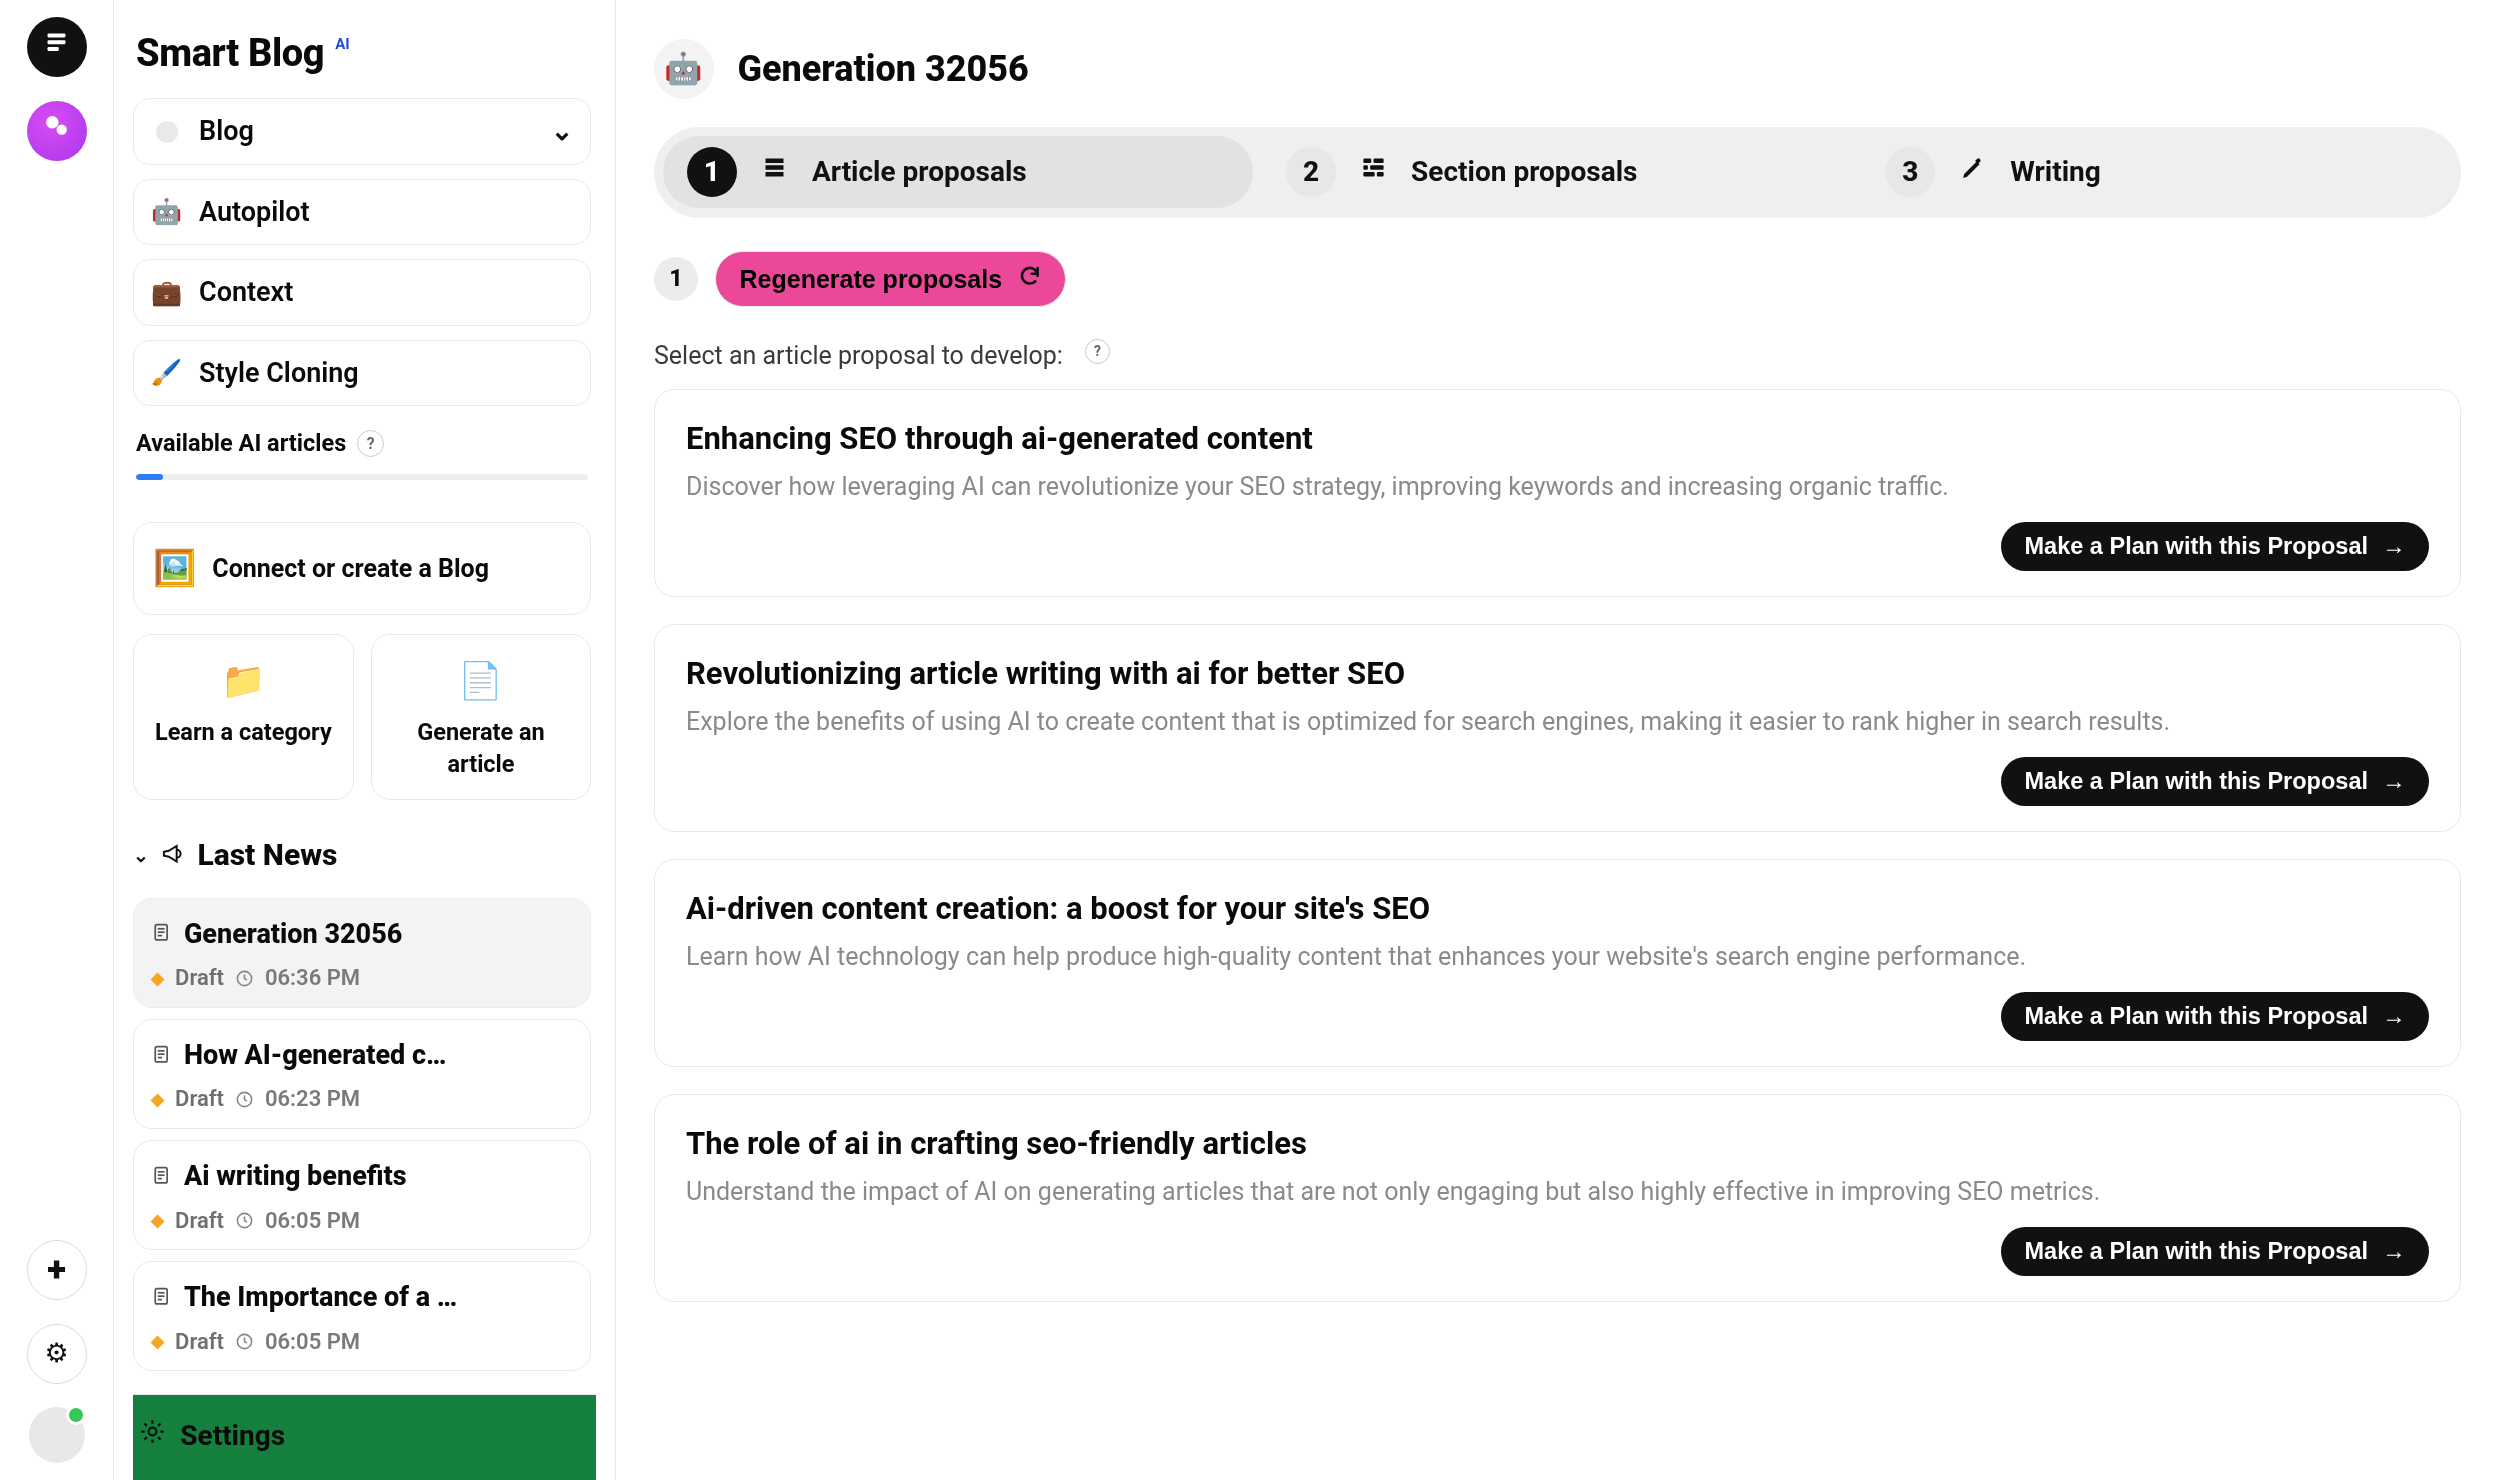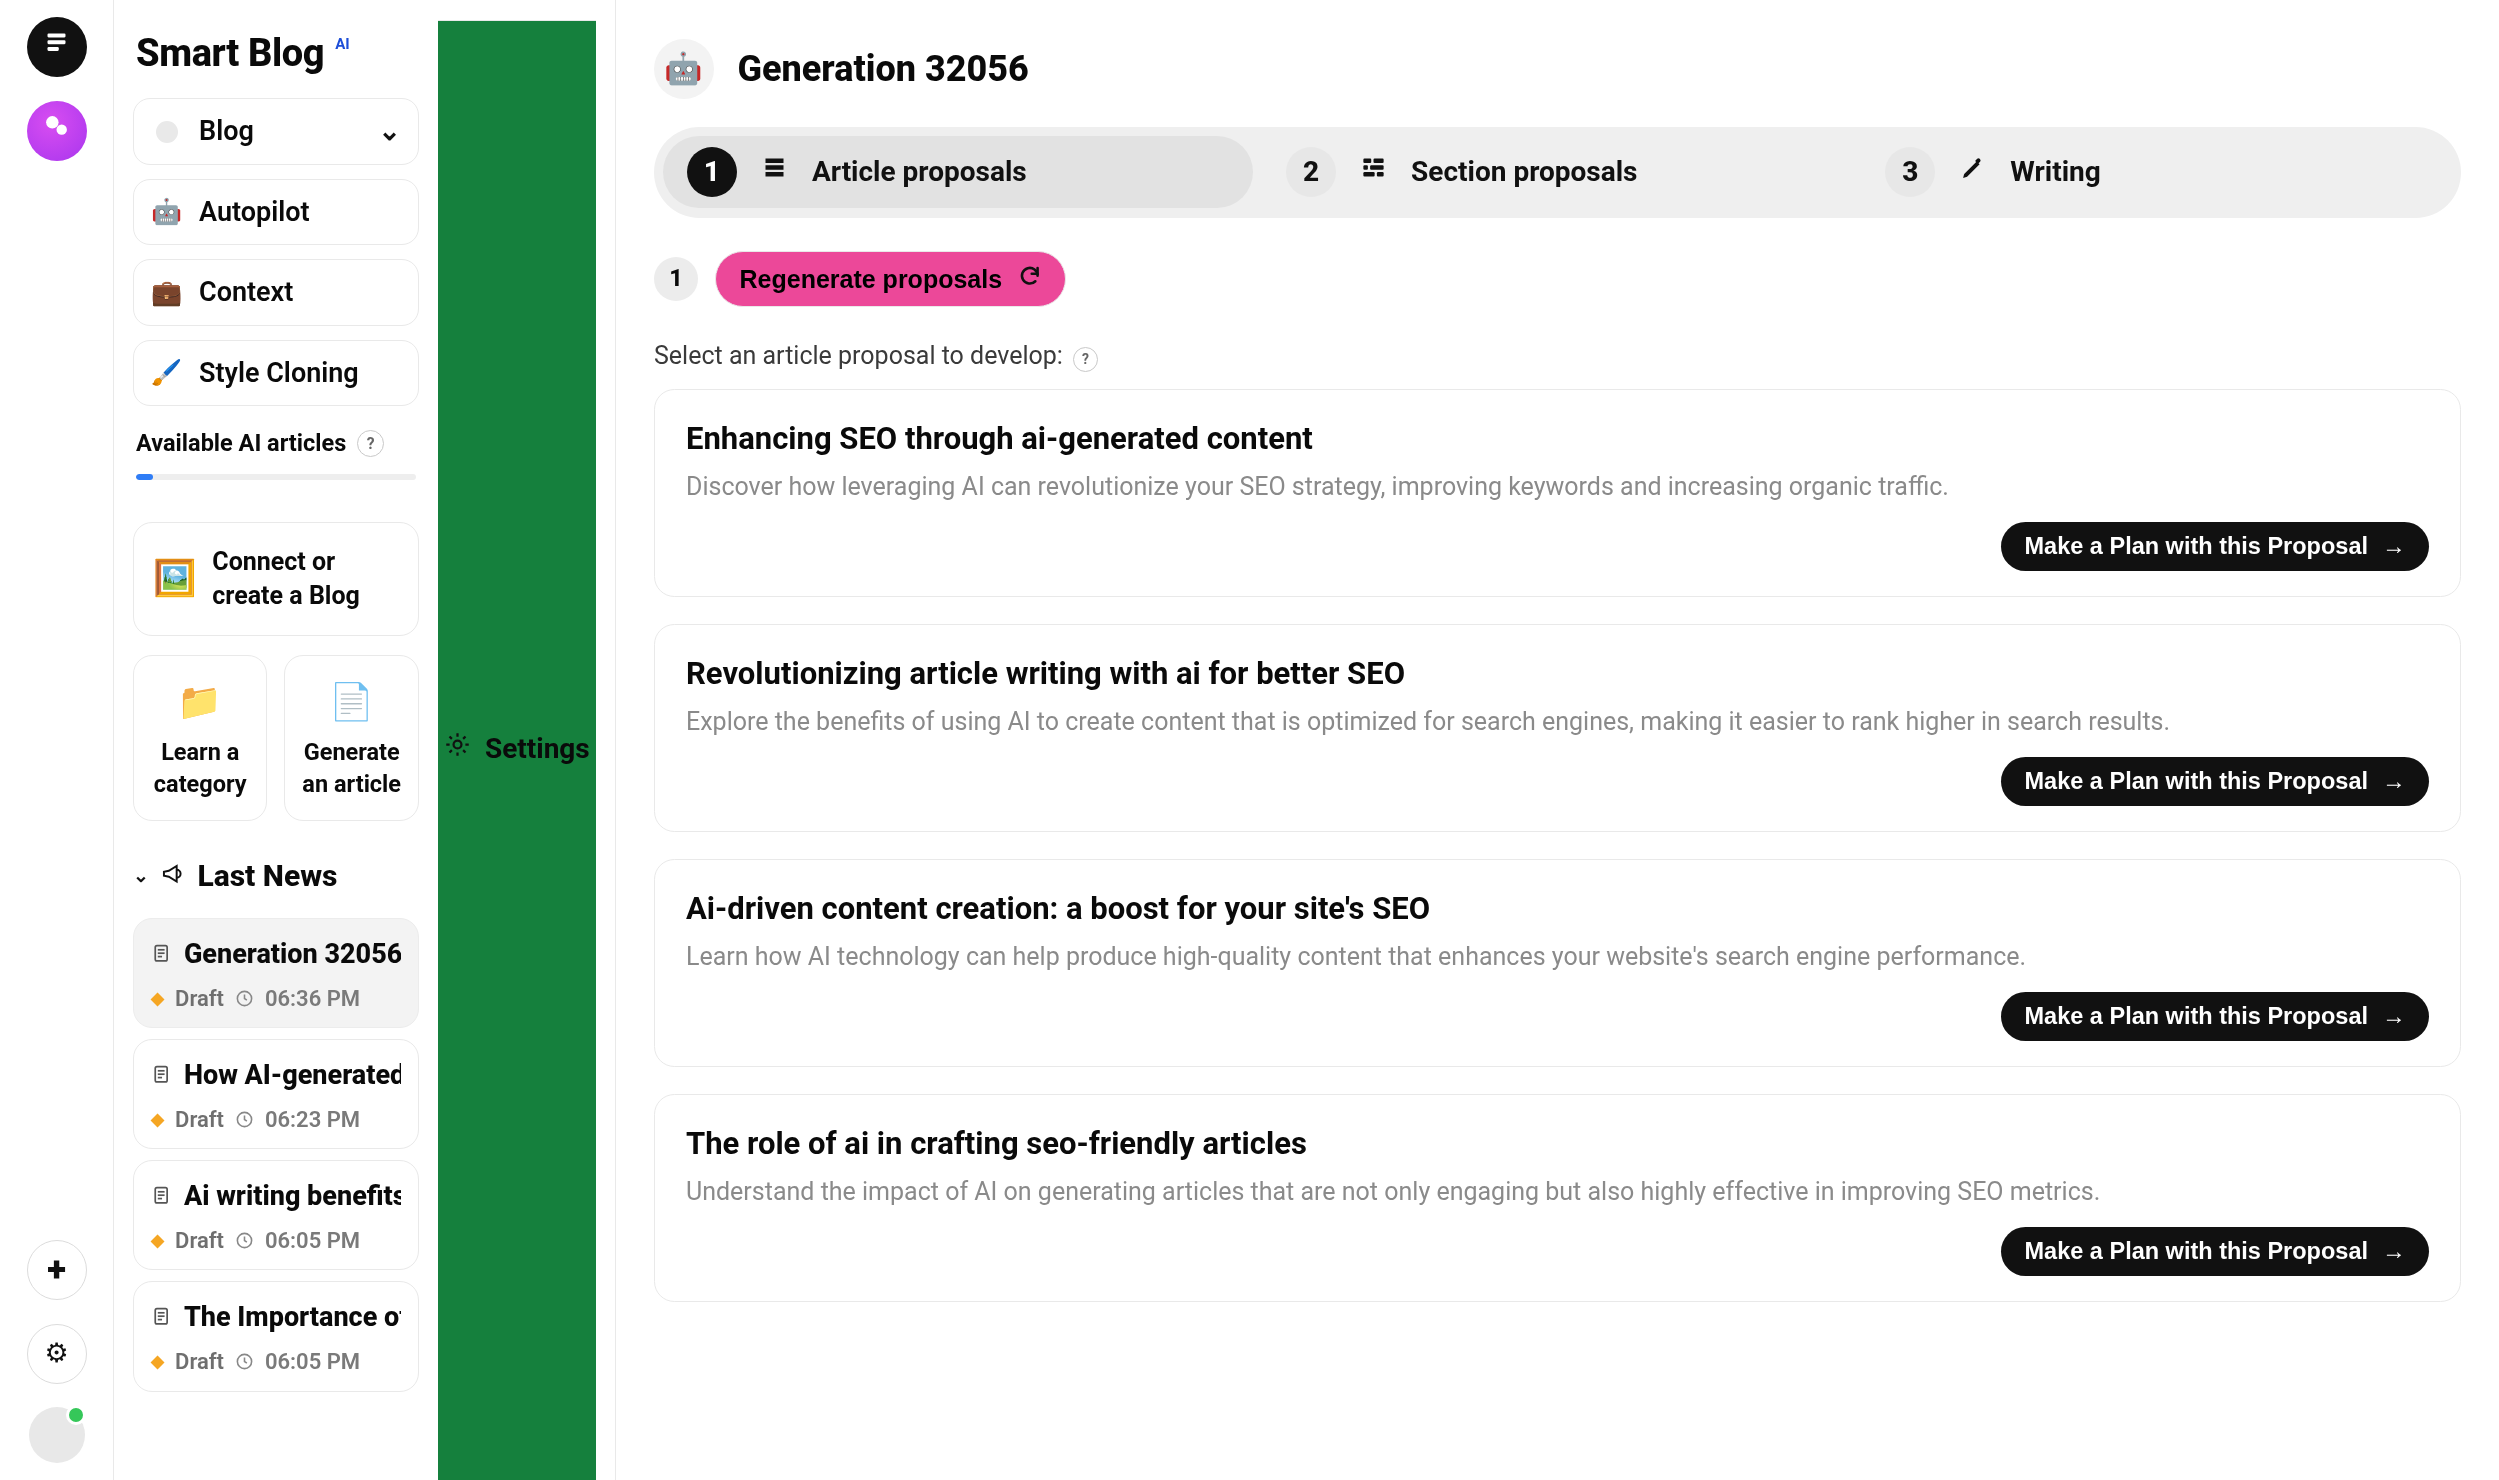--- a/index.html
+++ b/index.html
@@ -66,21 +66,21 @@
     position: absolute; right: -1.6px; top: -1.6px;
     width: 14px; height: 14px; border-radius: 50%;
     background: #35c759;
     border: 3.1px solid #fff;
   }
 
   
   .sidebar {
     border-right: 0.8px solid var(--border);
     display: flex;
-    flex-direction: row;
+    flex-direction: column;
     gap: 14px;
     padding: 20.4px 19px 0 19px;
     position: relative;
     overflow: hidden;
   }
   .sidebar .scroll {
     flex: 1 1 auto;
     overflow-y: auto;
     padding-right: 4.7px;
     scrollbar-width: thin;
@@ -245,21 +245,21 @@
   .regen-btn {
     display:flex; align-items:center; gap: 15.7px;
     padding: 12.5px 23.5px;
     border: 0.8px solid var(--border);
     border-radius: 784px;
     background: #ec4899;
     font-size: 25px; font-weight: 600;
   }
 
   .hint-row {
-    display:flex; align-items:flex-end; gap: 10px;
+    display:flex; align-items:flex-start; gap: 22px;
     padding: 23.5px 0 17px 0;
     font-size: 25px; color: #3a3a3a;
   }
   .help-sm {
     width: 25px; height: 25px; border-radius: 50%;
     border: 1.2px solid #c9c9c9;
     display:flex; align-items:center; justify-content:center;
     font-size: 14px; font-weight: 700; color:#666;
   }
 

